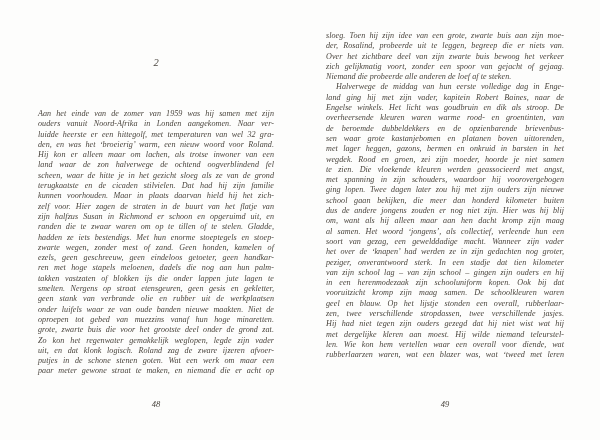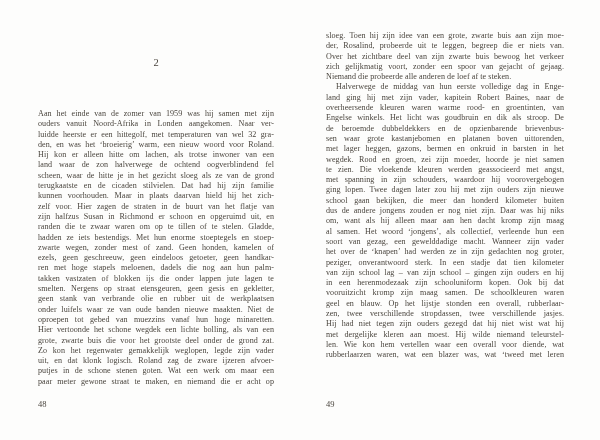--- a/index.html
+++ b/index.html
@@ -12,20 +12,21 @@
   }
   .spread {
     position: relative;
     width: 600px;
     height: 440px;
   }
   .page {
     position: absolute;
     top: 0;
     height: 348px;
+    font-style: italic;
   }
   .page.left  { left: 38px;  width: 236px; }
   .page.right { left: 326px; width: 238px; }
   .chapter {
     position: absolute;
     top: 57px;
     left: 0;
     width: 100%;
     text-align: center;
     font-size: 10.5px;
@@ -47,84 +48,83 @@
     white-space: normal;
     letter-spacing: 0.05px;
   }
   .line.para-end { text-align-last: left; }
   .line.indent   { text-indent: 10px; }
   .pagenum {
     position: absolute;
     top: 399px;
     left: 0;
     width: 100%;
-    text-align: left;
+    text-align: center;
     font-size: 8.5px;
     line-height: 10px;
   }
 </style>
 </head>
 <body style="background: rgb(253, 253, 252);">
 
 <div class="spread" style="color: rgb(74, 69, 62);">
 
   <div class="page left">
     <div class="chapter">2</div>
     <div class="lines">
         <div class="line">Aan het einde van de zomer van 1959 was hij samen met zijn</div>
         <div class="line">ouders vanuit Noord-Afrika in Londen aangekomen. Naar ver-</div>
         <div class="line">luidde heerste er een hittegolf, met temperaturen van wel 32 gra-</div>
         <div class="line">den, en was het ‘broeierig’ warm, een nieuw woord voor Roland.</div>
-        <div class="line">Hij kon er alleen hitte om lachen, als trotse inwoner van een</div>
+        <div class="line">Hij kon er alleen maar om lachen, als trotse inwoner van een</div>
         <div class="line">land waar de zon halverwege de ochtend oogverblindend fel</div>
         <div class="line">scheen, waar de hitte je in het gezicht sloeg als ze van de grond</div>
         <div class="line">terugkaatste en de cicaden stilvielen. Dat had hij zijn familie</div>
         <div class="line">kunnen voorhouden. Maar in plaats daarvan hield hij het zich-</div>
         <div class="line">zelf voor. Hier zagen de straten in de buurt van het flatje van</div>
         <div class="line">zijn halfzus Susan in Richmond er schoon en opgeruimd uit, en</div>
         <div class="line">randen die te zwaar waren om op te tillen of te stelen. Gladde,</div>
         <div class="line">hadden ze iets bestendigs. Met hun enorme stoeptegels en stoep-</div>
         <div class="line">zwarte wegen, zonder mest of zand. Geen honden, kamelen of</div>
         <div class="line">ezels, geen geschreeuw, geen eindeloos getoeter, geen handkar-</div>
         <div class="line">ren met hoge stapels meloenen, dadels die nog aan hun palm-</div>
         <div class="line">takken vastzaten of blokken ijs die onder lappen jute lagen te</div>
         <div class="line">smelten. Nergens op straat etensgeuren, geen gesis en gekletter,</div>
         <div class="line">geen stank van verbrande olie en rubber uit de werkplaatsen</div>
         <div class="line">onder luifels waar ze van oude banden nieuwe maakten. Niet de</div>
         <div class="line">oproepen tot gebed van muezzins vanaf hun hoge minaretten.</div>
-        <div class="line">Hier vertoonde het schone wegdek een lichte bolling, als van een</div>
         <div class="line">grote, zwarte buis die voor het grootste deel onder de grond zat.</div>
         <div class="line">Zo kon het regenwater gemakkelijk weglopen, legde zijn vader</div>
         <div class="line">uit, en dat klonk logisch. Roland zag de zware ijzeren afvoer-</div>
         <div class="line">putjes in de schone stenen goten. Wat een werk om maar een</div>
         <div class="line">paar meter gewone straat te maken, en niemand die er acht op</div>
       </div>
     <div class="pagenum">48</div>
   </div>
 
   <div class="page right">
     <div class="lines">
         <div class="line">sloeg. Toen hij zijn idee van een grote, zwarte buis aan zijn moe-</div>
         <div class="line">der, Rosalind, probeerde uit te leggen, begreep die er niets van.</div>
         <div class="line">Over het zichtbare deel van zijn zwarte buis bewoog het verkeer</div>
         <div class="line">zich gelijkmatig voort, zonder een spoor van gejacht of gejaag.</div>
         <div class="line para-end">Niemand die probeerde alle anderen de loef af te steken.</div>
         <div class="line indent">Halverwege de middag van hun eerste volledige dag in Enge-</div>
         <div class="line">land ging hij met zijn vader, kapitein Robert Baines, naar de</div>
+        <div class="line">Engelse winkels. Het licht was goudbruin en dik als stroop. De</div>
         <div class="line">overheersende kleuren waren warme rood- en groentinten, van</div>
-        <div class="line">Engelse winkels. Het licht was goudbruin en dik als stroop. De</div>
         <div class="line">de beroemde dubbeldekkers en de opzienbarende brievenbus-</div>
         <div class="line">sen waar grote kastanjebomen en platanen boven uittorenden,</div>
         <div class="line">met lager heggen, gazons, bermen en onkruid in barsten in het</div>
         <div class="line">wegdek. Rood en groen, zei zijn moeder, hoorde je niet samen</div>
         <div class="line">te zien. Die vloekende kleuren werden geassocieerd met angst,</div>
         <div class="line">met spanning in zijn schouders, waardoor hij voorovergebogen</div>
         <div class="line">ging lopen. Twee dagen later zou hij met zijn ouders zijn nieuwe</div>
         <div class="line">school gaan bekijken, die meer dan honderd kilometer buiten</div>
-        <div class="line">dus de andere jongens zouden er nog niet zijn. Daar was hij niks</div>
+        <div class="line">dus de andere jongens zouden er nog niet zijn. Hier was hij blij</div>
         <div class="line">om, want als hij alleen maar aan hen dacht kromp zijn maag</div>
         <div class="line">al samen. Het woord ‘jongens’, als collectief, verleende hun een</div>
         <div class="line">soort van gezag, een gewelddadige macht. Wanneer zijn vader</div>
         <div class="line">het over de ‘knapen’ had werden ze in zijn gedachten nog groter,</div>
         <div class="line">peziger, onverantwoord sterk. In een stadje dat tien kilometer</div>
         <div class="line">van zijn school lag – van zijn school – gingen zijn ouders en hij</div>
         <div class="line">in een herenmodezaak zijn schooluniform kopen. Ook bij dat</div>
         <div class="line">vooruitzicht kromp zijn maag samen. De schoolkleuren waren</div>
         <div class="line">geel en blauw. Op het lijstje stonden een overall, rubberlaar-</div>
         <div class="line">zen, twee verschillende stropdassen, twee verschillende jasjes.</div>

